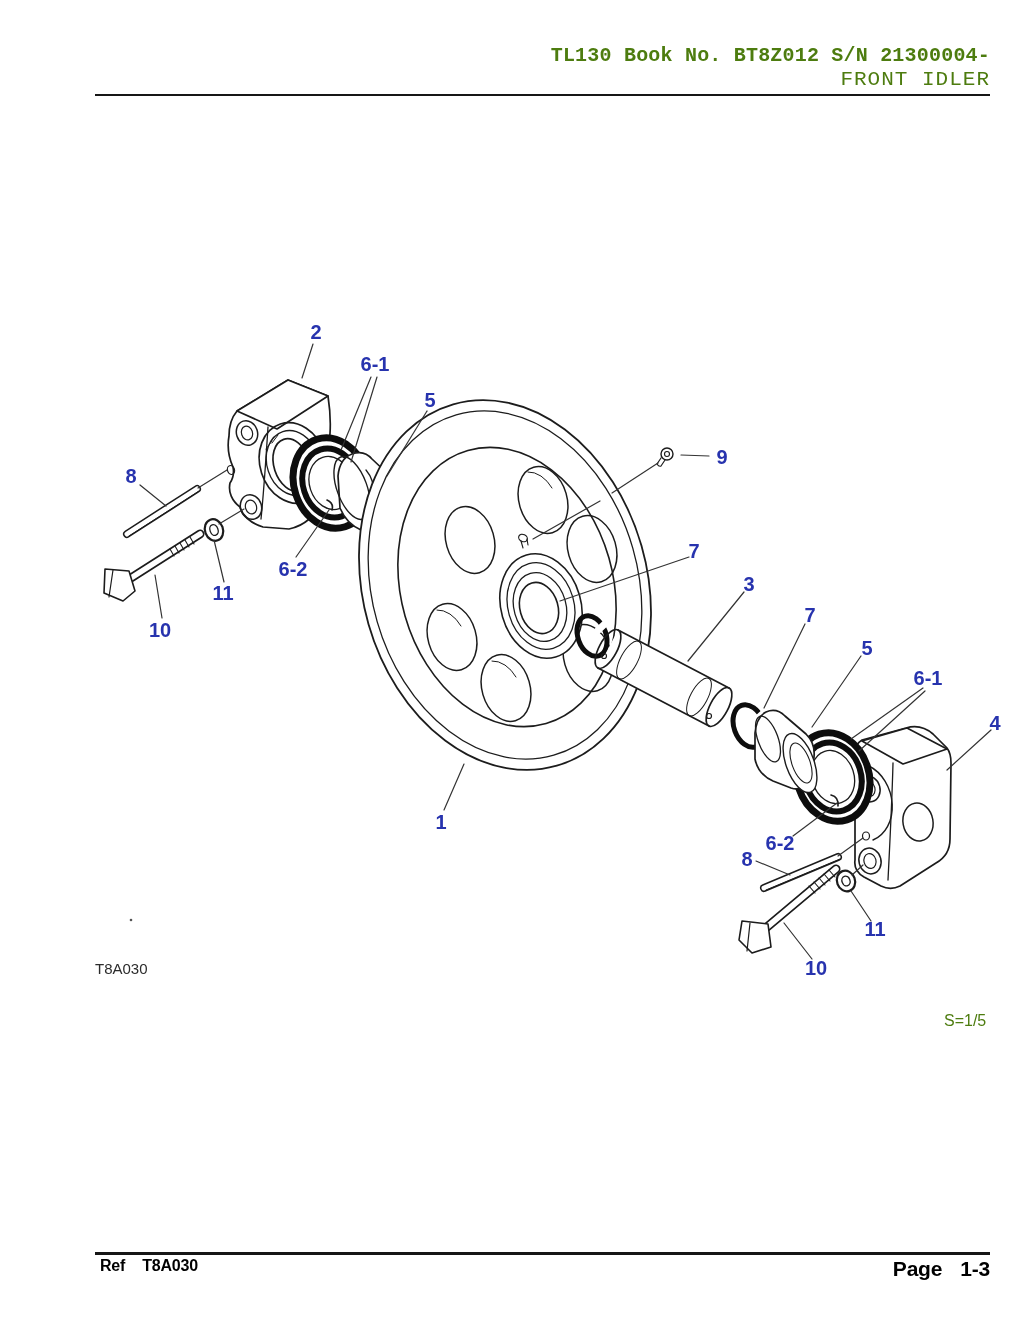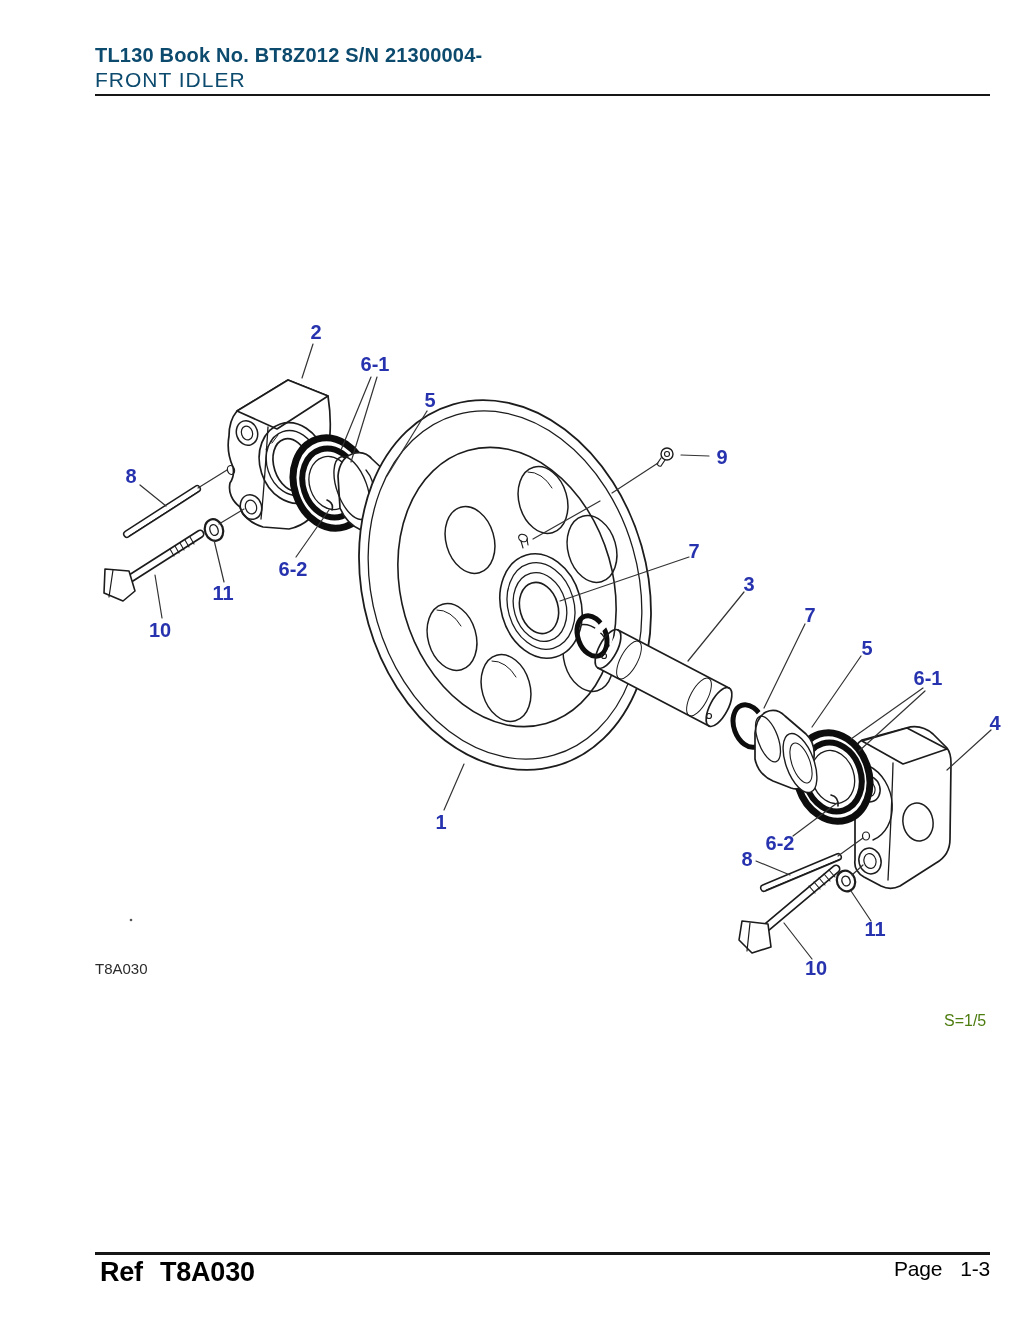--- a/index.html
+++ b/index.html
@@ -1,30 +1,30 @@
 <!DOCTYPE html>
 <html><head>
 <meta charset="utf-8">
 <style>
   html,body{margin:0;padding:0;background:#888;}
   .page{
     position:relative;width:1024px;height:1326px;background:#ffffff;
     font-family:"Liberation Sans",sans-serif;overflow:hidden;margin:0 auto;
   }
-  .hdr{position:absolute;left:95px;width:895px;text-align:left;color:#0c4a6e;}
+  .hdr{position:absolute;left:95px;width:895px;text-align:right;color:#4d7c0f;font-family:Liberation Mono, monospace;}
   .hdr-line1{top:44px;font-size:20px;font-weight:700;letter-spacing:.2px;}
   .hdr-line2{top:68px;font-size:21px;font-weight:400;letter-spacing:1px;}
   .rule{position:absolute;left:95px;width:895px;background:#161616;}
   .rule-top{top:94px;height:2px;}
   .rule-bottom{top:1252px;height:2.5px;}
   .drawing-code{position:absolute;left:95px;top:960px;font-size:15px;color:#2c2c2c;}
   .scale-note{position:absolute;left:944px;top:1012px;font-size:16px;color:#4d7c0f;}
-  .footer-left{position:absolute;left:100px;top:1257px;font-size:27px;font-weight:700;color:#000;letter-spacing:-.2px;}
+  .footer-left{position:absolute;left:100px;top:1257px;font-size:16px;font-weight:700;color:#000;letter-spacing:-.2px;}
   .footer-left .gap{display:inline-block;width:17px;}
-  .footer-right{position:absolute;right:34px;top:1257px;font-size:21px;font-weight:400;color:#000;letter-spacing:-.2px;}
+  .footer-right{position:absolute;right:34px;top:1257px;font-size:21px;font-weight:700;color:#000;letter-spacing:-.2px;}
   .footer-right .gap{display:inline-block;width:18px;}
   svg.fig{position:absolute;left:0;top:0;width:1024px;height:1326px;}
   .callout-text{font-family:"Liberation Sans",sans-serif;font-size:20px;font-weight:700;}
 </style>
 </head>
 <body>
 
 <div class="page">
 
   <div class="hdr hdr-line1">TL130  Book No. BT8Z012 S/N 21300004-</div>

